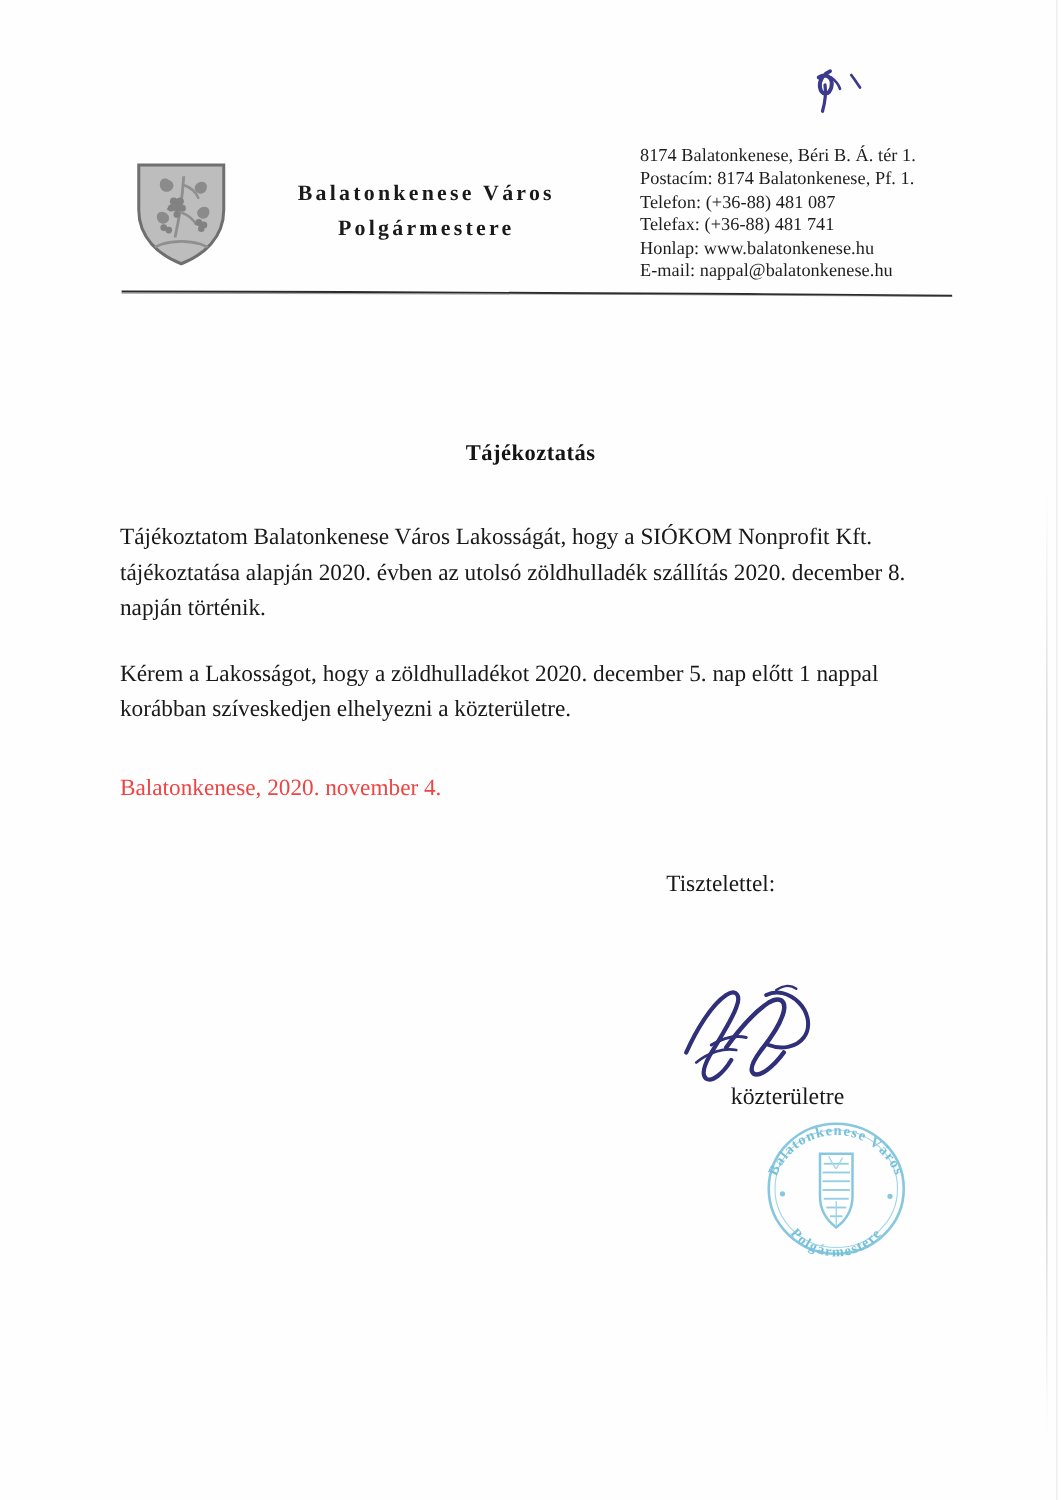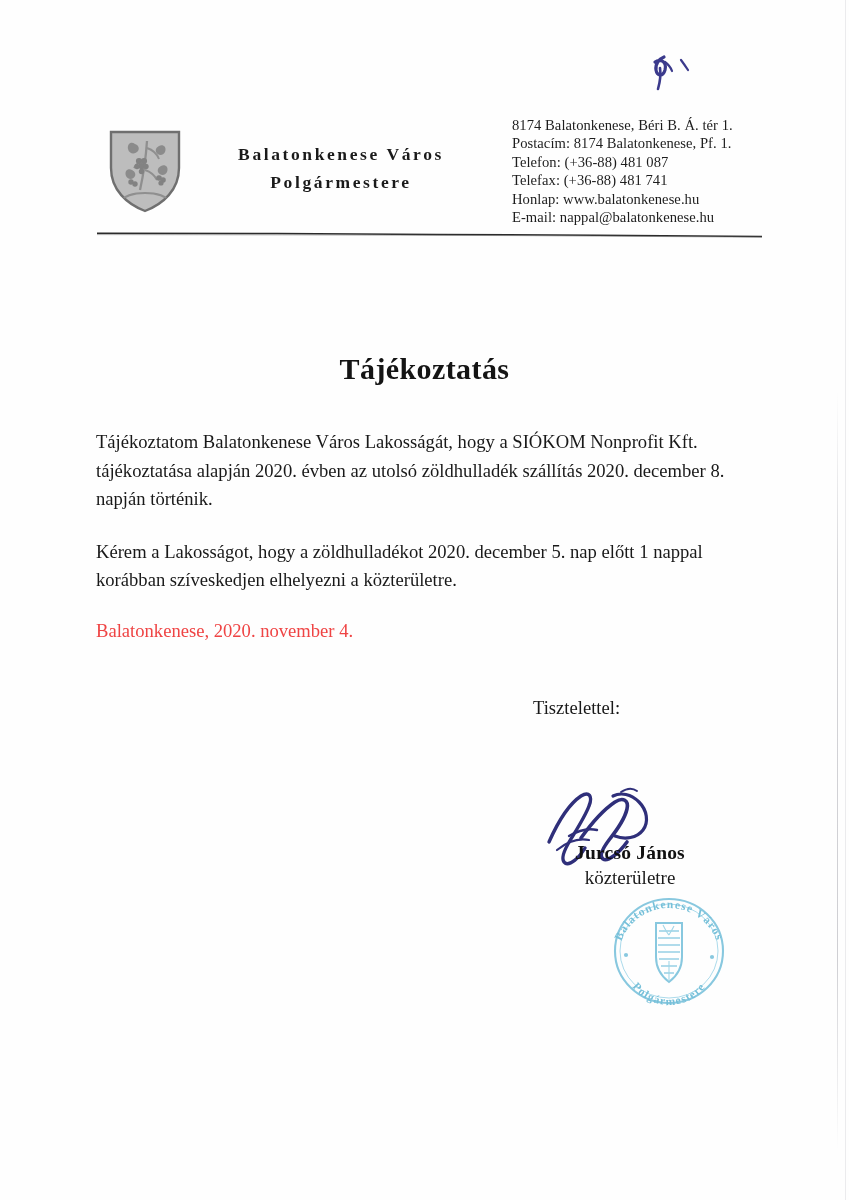--- a/index.html
+++ b/index.html
@@ -104,29 +104,29 @@
   .rule svg { display: block; }
 
   
   .doc-title {
     position: absolute;
     left: 0;
     top: 352px;
     width: 849px;
     text-align: center;
     font-weight: bold;
-    font-size: 30px;
+    font-size: 18px;
     letter-spacing: 0.4px;
     color: #141414;
   }
 
   .body-block {
     position: absolute;
     left: 96px;
-    top: 428px;
+    top: 416px;
     width: 664px;
     font-size: 18.6px;
     line-height: 28.6px;
     color: #191919;
     text-align: left;
   }
   .para { margin: 0 0 24px 0; }
   .para:last-child { margin-bottom: 0; }
 
   .date-line {
@@ -296,21 +296,20 @@
         <g fill="none" stroke="#2f2f7a" stroke-linecap="round" stroke-linejoin="round">
           <path d="M14 62 C22 44, 34 24, 46 16 C54 11, 58 16, 54 26 C50 37, 40 52, 33 64 C28 73, 26 80, 30 83 C35 86, 44 78, 50 68" stroke-width="3.4"></path>
           <path d="M46 58 C56 44, 68 30, 80 22 C88 17, 94 20, 92 29 C90 38, 82 50, 74 60 C68 68, 64 76, 68 79 C73 82, 84 73, 92 62" stroke-width="3.6"></path>
           <path d="M78 16 C86 12, 96 14, 104 22 C112 30, 114 42, 108 50 C102 58, 90 60, 80 56" stroke-width="3.2"></path>
           <path d="M34 56 C44 50, 54 48, 62 50" stroke-width="2.4"></path>
           <path d="M22 70 C32 62, 44 58, 54 60" stroke-width="2.2"></path>
           <path d="M86 12 C92 8, 98 8, 102 11" stroke-width="2.0"></path>
         </g>
       </svg>
     </div>
-    <div class="sign-name">Jurcsó János</div>
     <div class="sign-role">közterületre</div>
   </div>
 
   <div class="stamp">
     <svg width="135" height="117" viewBox="0 0 135 117">
       <defs>
         <path id="arcTop" d="M17 66 A 51 51 0 0 1 119 66" fill="none"></path>
         <path id="arcBottom" d="M22 66 A 46 46 0 0 0 114 66" fill="none"></path>
       </defs>
       <ellipse cx="68" cy="58" rx="54" ry="52" fill="none" stroke="#7fc4dd" stroke-width="2.1"></ellipse>

